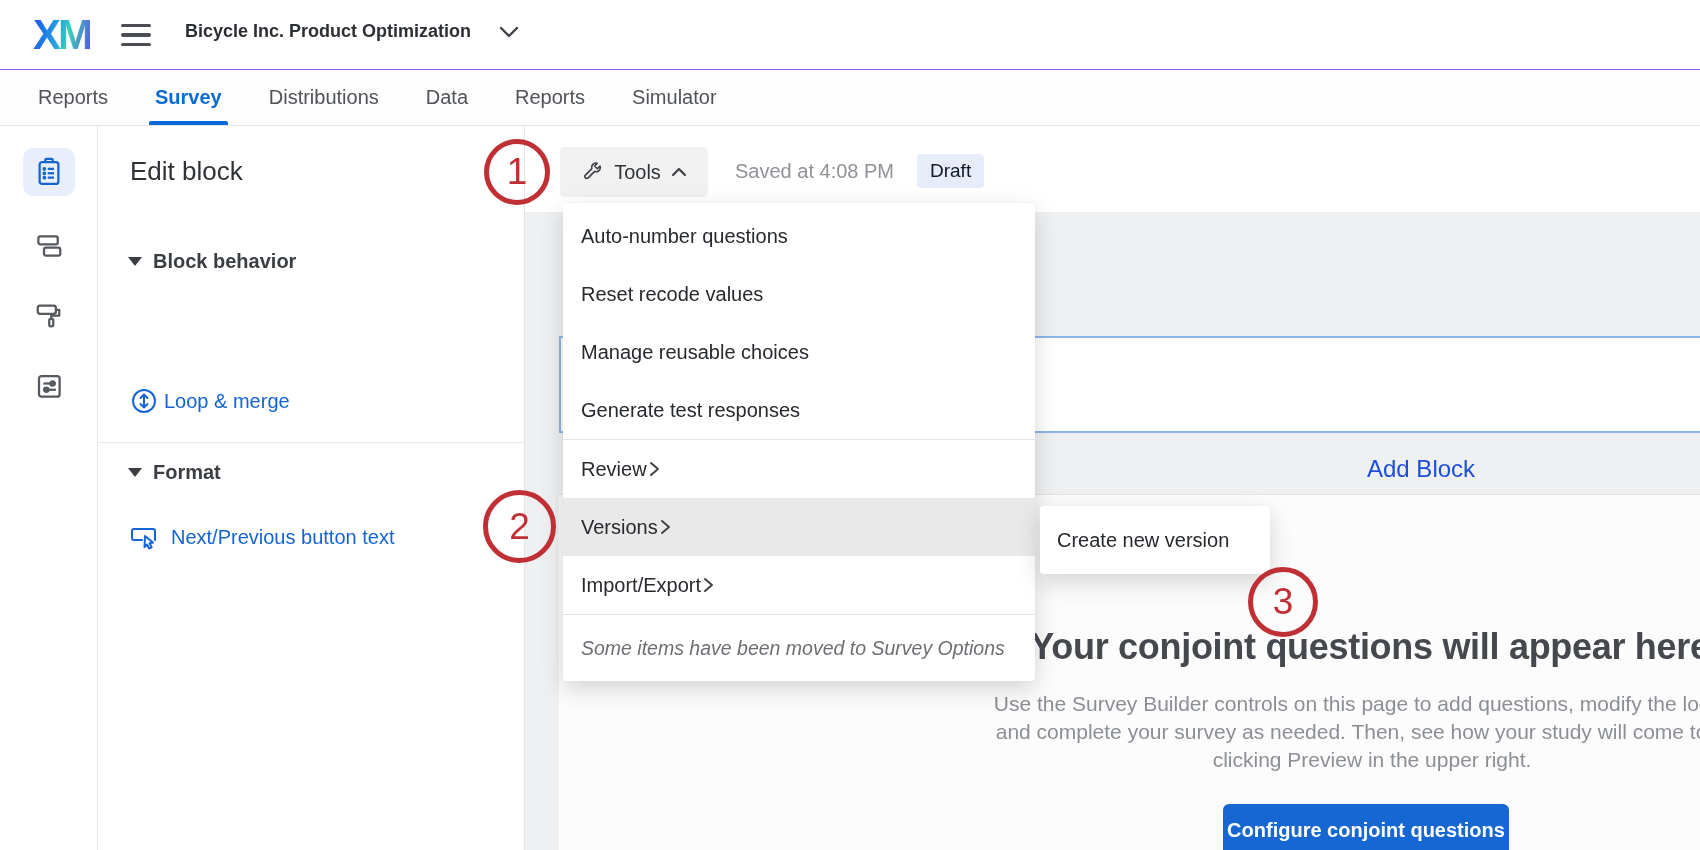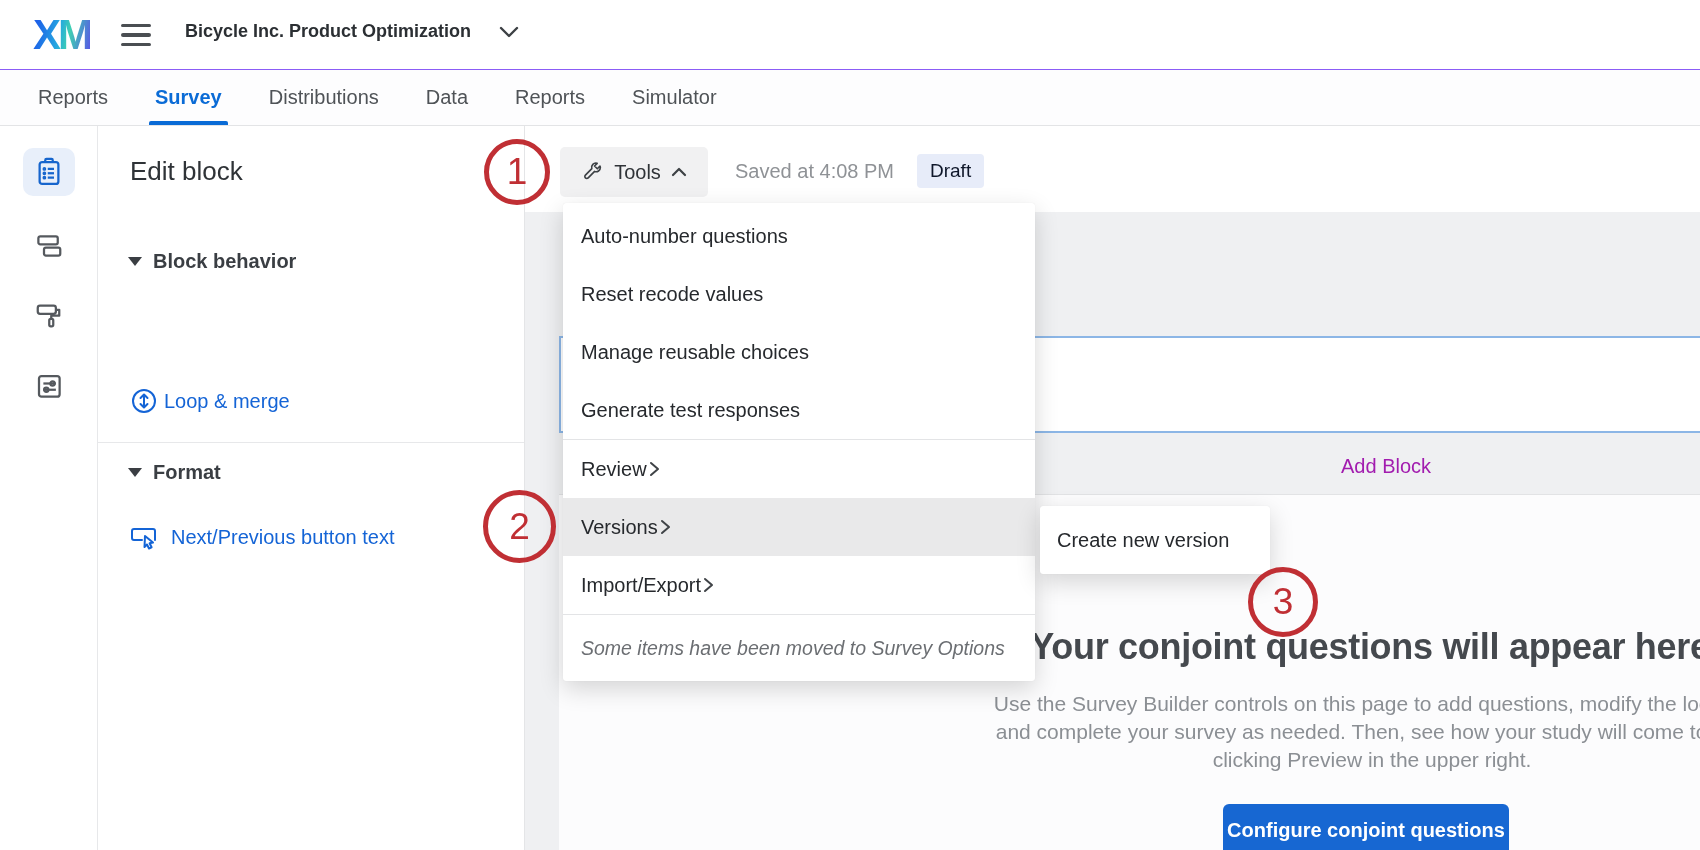--- a/index.html
+++ b/index.html
@@ -33,21 +33,21 @@
   .ep-section { position:absolute; left:30px; display:flex; align-items:center; gap:11px; font-size:20px; font-weight:700; color:#3a3e43; cursor:pointer; }
   .ep-caret { width:0; height:0; border-left:7px solid transparent; border-right:7px solid transparent; border-top:9px solid #3a3e43; }
   .ep-link { position:absolute; left:32px; display:flex; align-items:center; gap:13px; font-size:20px; color:#1464d6; cursor:pointer; }
   .ep-divider { position:absolute; left:0; width:100%; height:1px; background:#e7e8ea; }
 
   
   .main { position:absolute; left:525px; top:126px; width:1175px; bottom:0; background:#fff; }
   .canvas-gray { position:absolute; left:0; top:86px; width:1175px; bottom:0; background:#eff0f2; }
   .block-card { position:absolute; left:34px; top:124px; width:1160px; height:97px; background:#fff; border:2px solid #8cb6e6; border-right:none; }
   .addblock-strip { position:absolute; left:34px; top:221px; width:1160px; height:62px; }
-  .addblock-label { position:absolute; left:816px; top:243px; font-size:20px; color:#a21caf; cursor:pointer; }
+  .addblock-label { position:absolute; left:842px; top:243px; font-size:24px; color:#1d4ed8; cursor:pointer; }
   .empty-panel { position:absolute; left:34px; top:283px; width:1160px; bottom:0; background:#fcfcfd; box-shadow:0 -1px 0 rgba(0,0,0,0.05); }
 
   .empty-title { position:absolute; left:445px; top:500px; width:800px; text-align:center; font-size:36px; color:#45494e; letter-spacing:-0.3px; white-space:nowrap; }
   .empty-body { position:absolute; left:447px; top:564px; width:800px; text-align:center; font-size:21px; line-height:28px; color:#8b8f94; }
   .empty-body div { white-space:nowrap; }
   .cta-btn { position:absolute; left:698px; top:678px; width:286px; height:52px; background:#1767d2; border:none; border-radius:6px; color:#fff; font-size:20px; font-weight:700; cursor:pointer; font-family:"Liberation Sans",sans-serif; }
 
   
   .toolbar { position:absolute; left:0; top:0; width:1175px; height:86px; background:#fff; }
   .tools-btn { position:absolute; left:35px; top:21px; width:148px; height:50px; background:#f1f1f2; border:none; border-radius:5px; display:flex; align-items:center; justify-content:center; gap:10px; font-size:20px; color:#2f3337; cursor:pointer; font-family:"Liberation Sans",sans-serif; }

